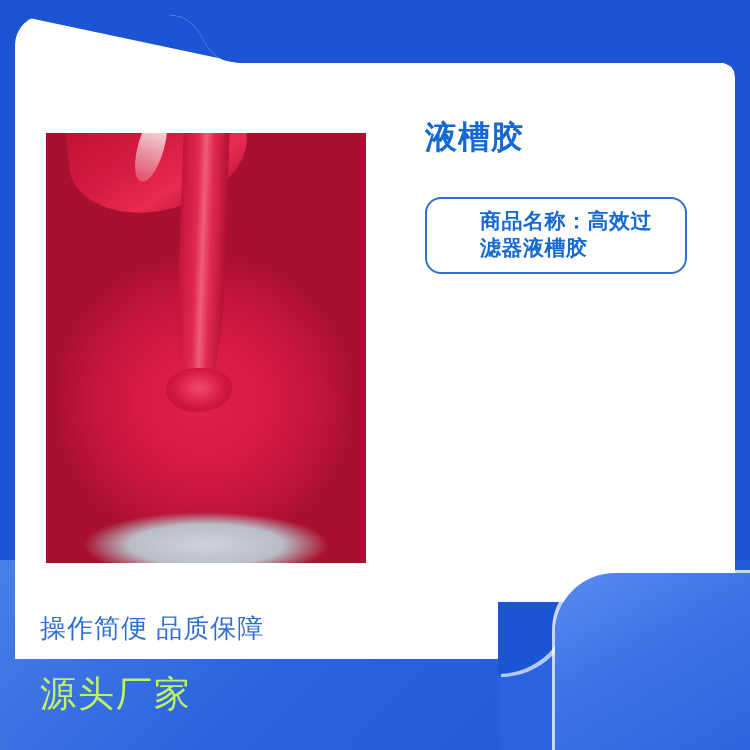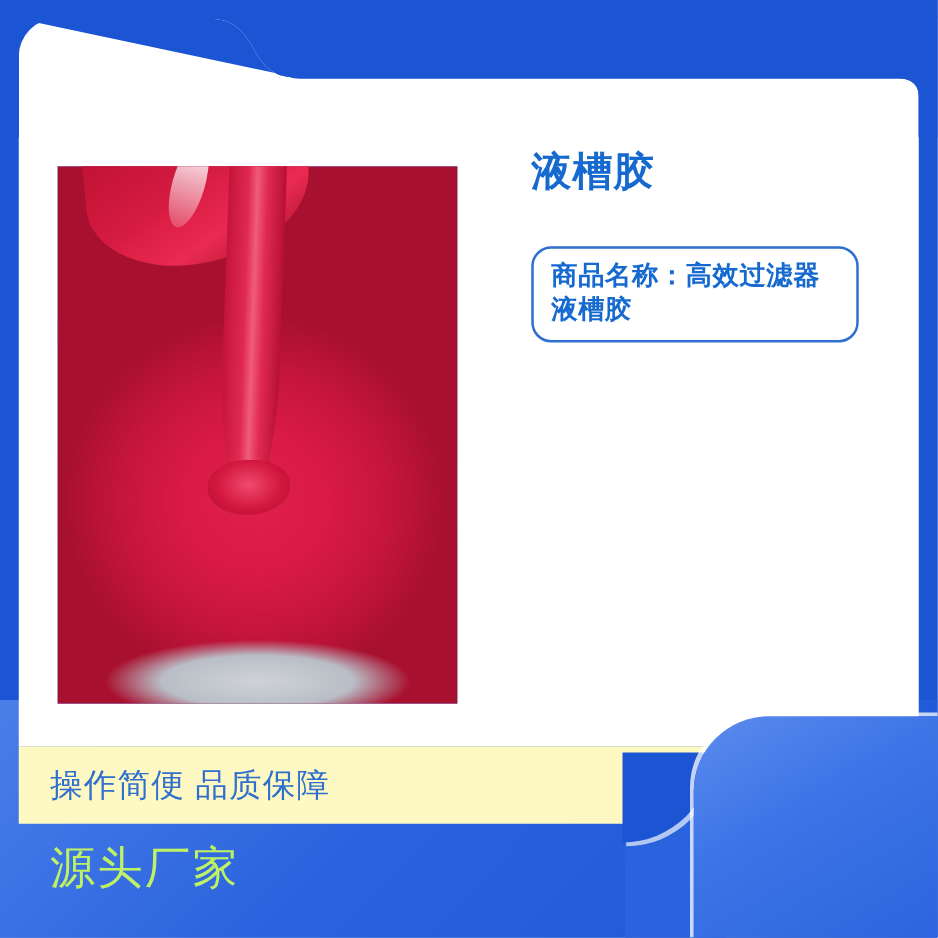--- a/index.html
+++ b/index.html
@@ -110,28 +110,29 @@
     min-height:60px;
     display:flex;
     align-items:center;
   }
   .spec-text {
     font-size:21px;
     font-weight:bold;
     color:#1569cf;
     line-height:1.28;
     letter-spacing:.5px;
+    margin-left:39px;
   }
 
   
   .slogan-strip {
     position:absolute;
     left:15px; top:597px;
     width:720px; height:62px;
-    background:#fef9c3;
+    background:#ffffff;
   }
   .slogan-text {
     position:absolute;
     left:25px; top:14px;
     font-size:26px;
     color:#2f6fd0;
     letter-spacing:1px;
   }
 
   

